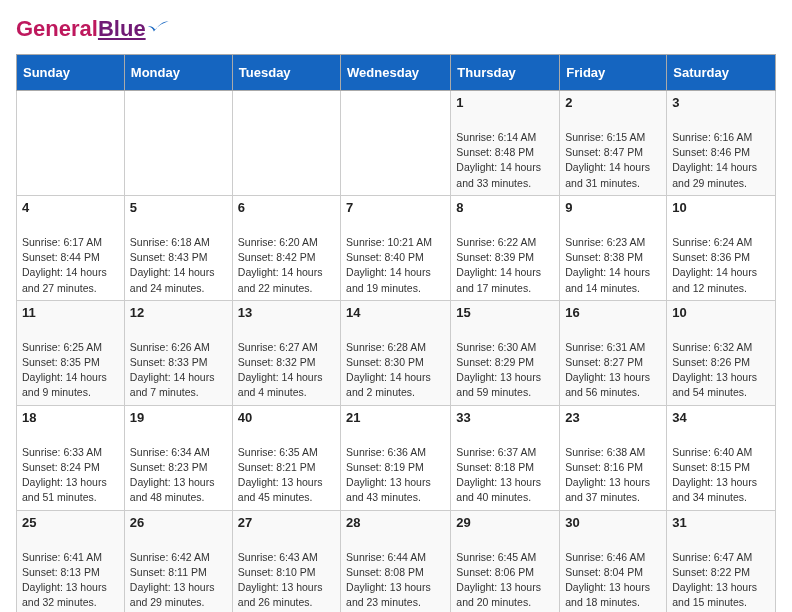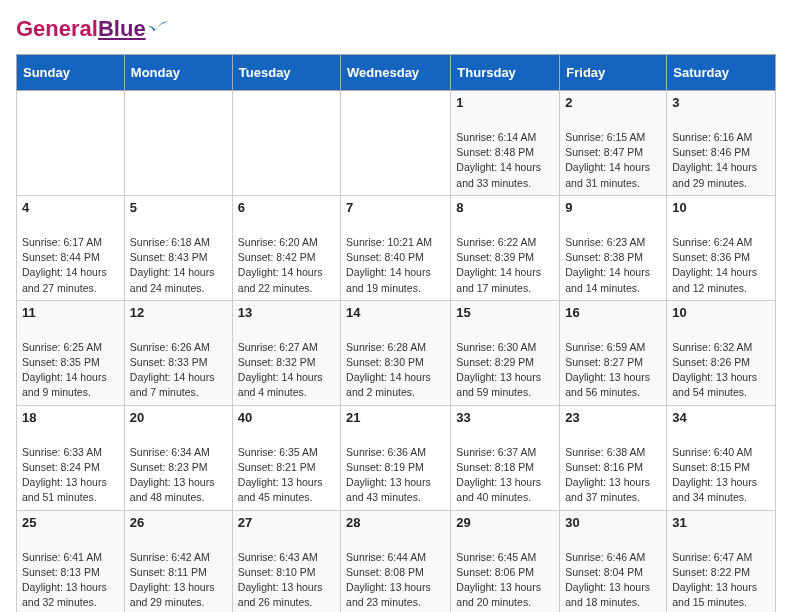--- a/index.html
+++ b/index.html
@@ -225,40 +225,40 @@
 Daylight: 14 hours and 2 minutes.</div>
         </td>
         <td>
           <span class="day-num">15</span>
           <div class="cell-info">Sunrise: 6:30 AM
 Sunset: 8:29 PM
 Daylight: 13 hours and 59 minutes.</div>
         </td>
         <td>
           <span class="day-num">16</span>
-          <div class="cell-info">Sunrise: 6:59 AM
+          <div class="cell-info">Sunrise: 6:31 AM
 Sunset: 8:27 PM
 Daylight: 13 hours and 56 minutes.</div>
         </td>
         <td>
           <span class="day-num">10</span>
           <div class="cell-info">Sunrise: 6:32 AM
 Sunset: 8:26 PM
 Daylight: 13 hours and 54 minutes.</div>
         </td>
       </tr>
       <tr>
         <td>
           <span class="day-num">18</span>
           <div class="cell-info">Sunrise: 6:33 AM
 Sunset: 8:24 PM
 Daylight: 13 hours and 51 minutes.</div>
         </td>
         <td>
-          <span class="day-num">20</span>
+          <span class="day-num">19</span>
           <div class="cell-info">Sunrise: 6:34 AM
 Sunset: 8:23 PM
 Daylight: 13 hours and 48 minutes.</div>
         </td>
         <td>
           <span class="day-num">40</span>
           <div class="cell-info">Sunrise: 6:35 AM
 Sunset: 8:21 PM
 Daylight: 13 hours and 45 minutes.</div>
         </td>

